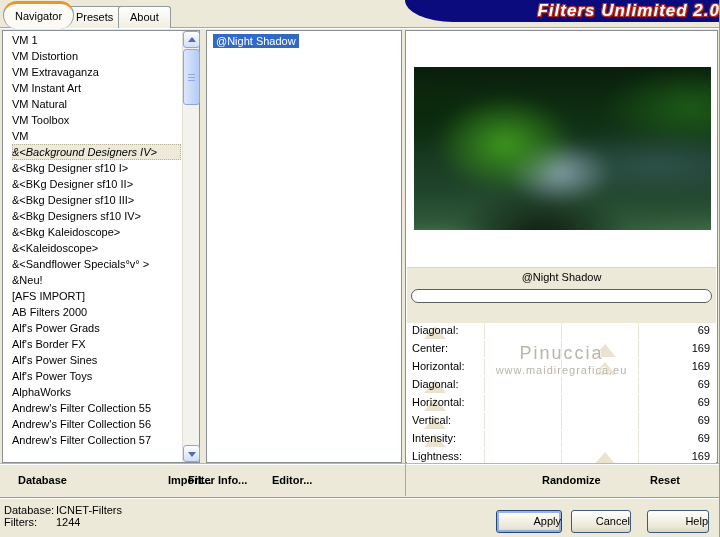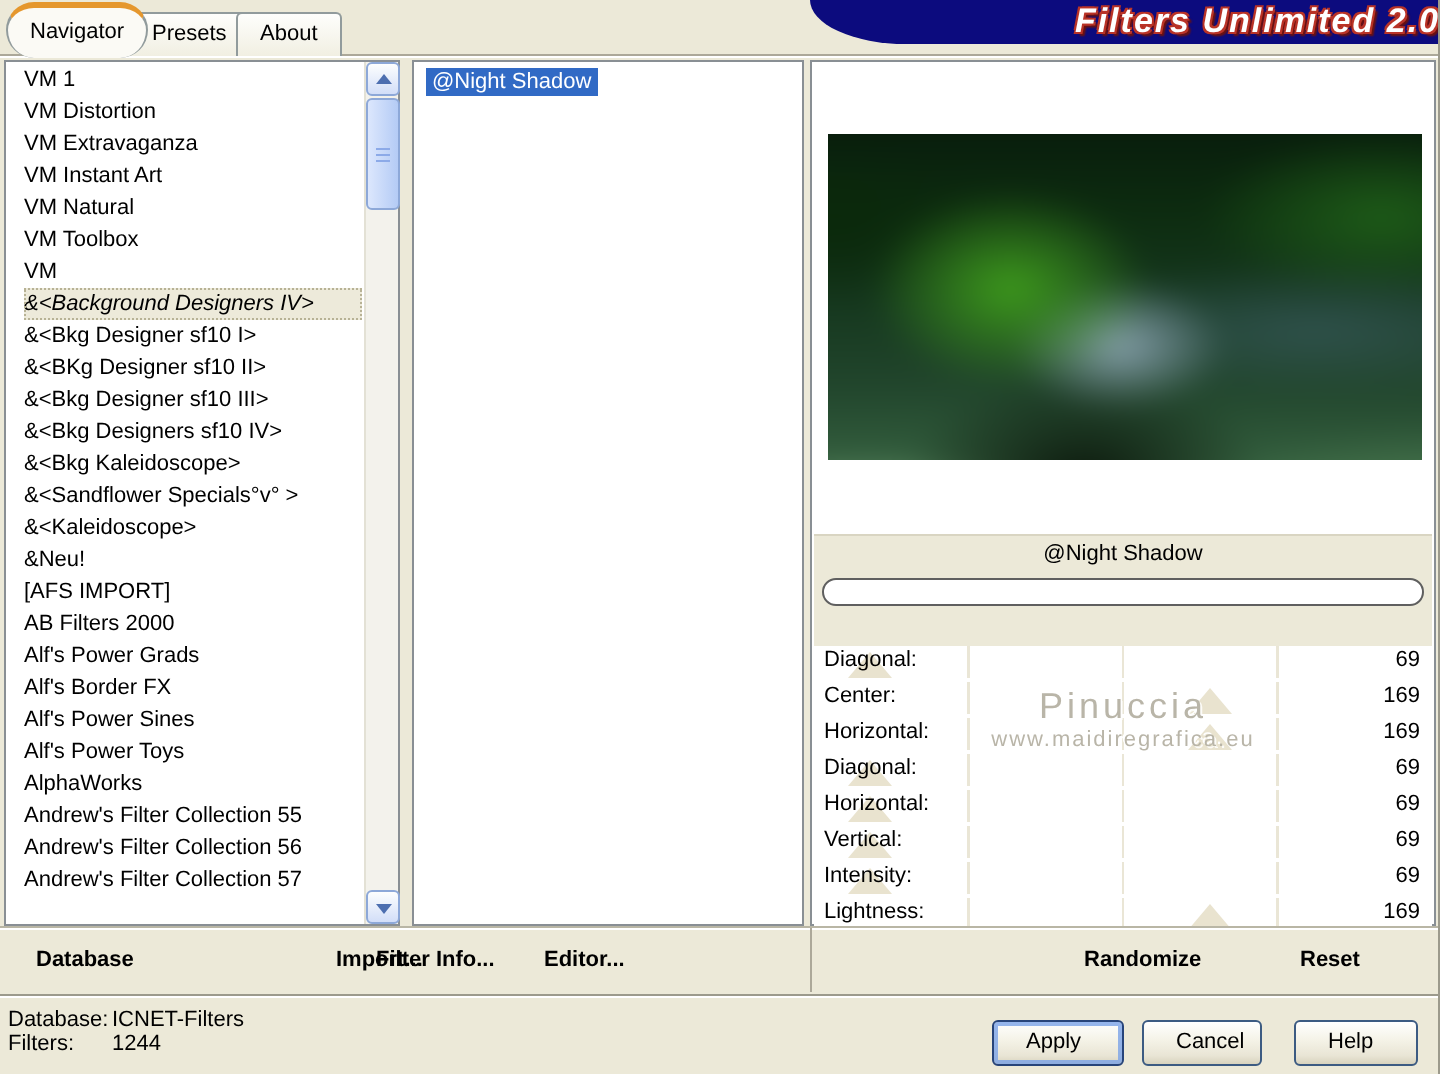--- a/index.html
+++ b/index.html
@@ -91,21 +91,21 @@
   .cmd{position:absolute;top:10px;font-weight:bold;cursor:default;}
   .cmd.database{left:18px;} .cmd.import{left:124px;padding-left:44px;} .cmd.filterinfo{left:188px;} .cmd.editor{left:272px;}
   .cmd.randomize{left:542px;} .cmd.reset{left:650px;}
   .cmd-divider{position:absolute;left:405px;top:0;width:1px;height:32px;background:#ACA899;}
   
   .statusbar{position:absolute;left:0;top:497px;width:720px;height:40px;background:#ECE9D8;
              border-top:1px solid #9C9A8C;box-shadow:inset 0 1px 0 #FFFFFF;}
   .stat-line{position:absolute;left:4px;white-space:nowrap;}
   .stat-line.l1{top:6px;} .stat-line.l2{top:18px;}
   .stat-label{display:inline-block;width:52px;}
-  .btn{position:absolute;top:12px;height:23px;text-align:left;line-height:20px;cursor:default;
+  .btn{position:absolute;top:12px;height:23px;text-align:right;line-height:20px;cursor:default;
        border:1px solid #3C5B82;border-radius:3px;
        background:linear-gradient(180deg,#FFFFFF 0%,#F4F2E6 45%,#E9E5D5 80%,#D8D3BE 100%);padding-left:16px;}
   .btn.apply{left:496px;width:66px;border-color:#27447A;box-shadow:inset 0 0 0 2px rgba(123,162,231,.8);}
   .btn.cancel{left:571px;width:60px;}
   .btn.help{left:647px;width:62px;}
 </style>
 </head>
 <body>
 
 <div class="window">
@@ -127,22 +127,22 @@
         <div class="cat-item">VM Instant Art</div>
         <div class="cat-item">VM Natural</div>
         <div class="cat-item">VM Toolbox</div>
         <div class="cat-item">VM</div>
         <div class="cat-item selected">&amp;&lt;Background Designers IV&gt;</div>
         <div class="cat-item">&amp;&lt;Bkg Designer sf10 I&gt;</div>
         <div class="cat-item">&amp;&lt;BKg Designer sf10 II&gt;</div>
         <div class="cat-item">&amp;&lt;Bkg Designer sf10 III&gt;</div>
         <div class="cat-item">&amp;&lt;Bkg Designers sf10 IV&gt;</div>
         <div class="cat-item">&amp;&lt;Bkg Kaleidoscope&gt;</div>
+        <div class="cat-item">&amp;&lt;Kaleidoscope&gt;</div>
         <div class="cat-item">&amp;&lt;Sandflower Specials°v° &gt;</div>
-        <div class="cat-item">&amp;&lt;Kaleidoscope&gt;</div>
         <div class="cat-item">&amp;Neu!</div>
         <div class="cat-item">[AFS IMPORT]</div>
         <div class="cat-item">AB Filters 2000</div>
         <div class="cat-item">Alf's Power Grads</div>
         <div class="cat-item">Alf's Border FX</div>
         <div class="cat-item">Alf's Power Sines</div>
         <div class="cat-item">Alf's Power Toys</div>
         <div class="cat-item">AlphaWorks</div>
         <div class="cat-item">Andrew's Filter Collection 55</div>
         <div class="cat-item">Andrew's Filter Collection 56</div>

